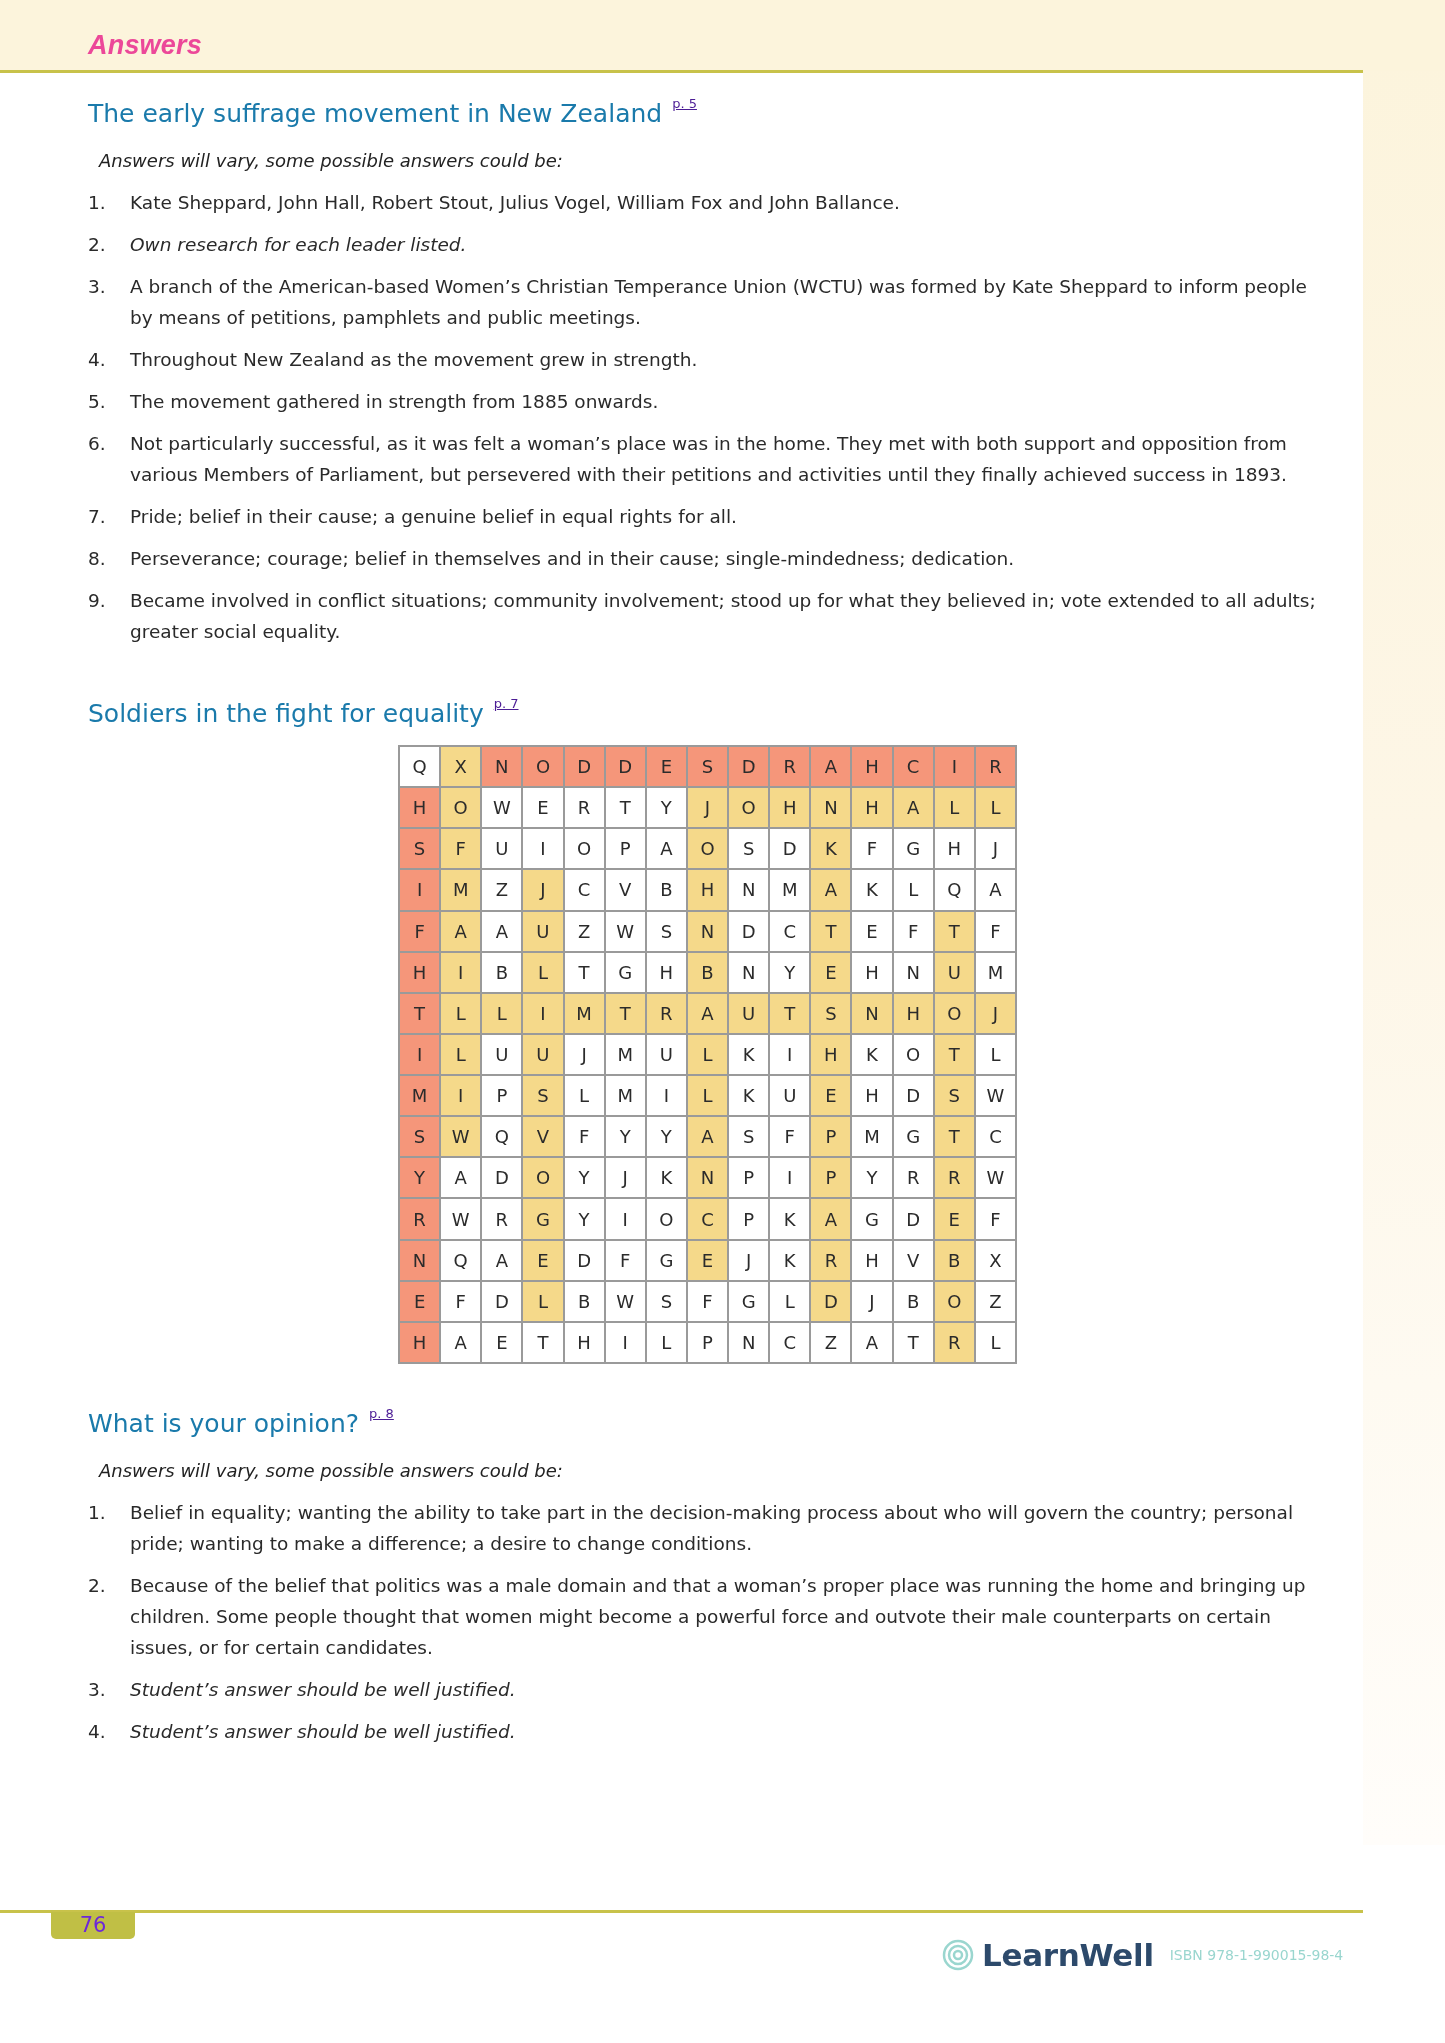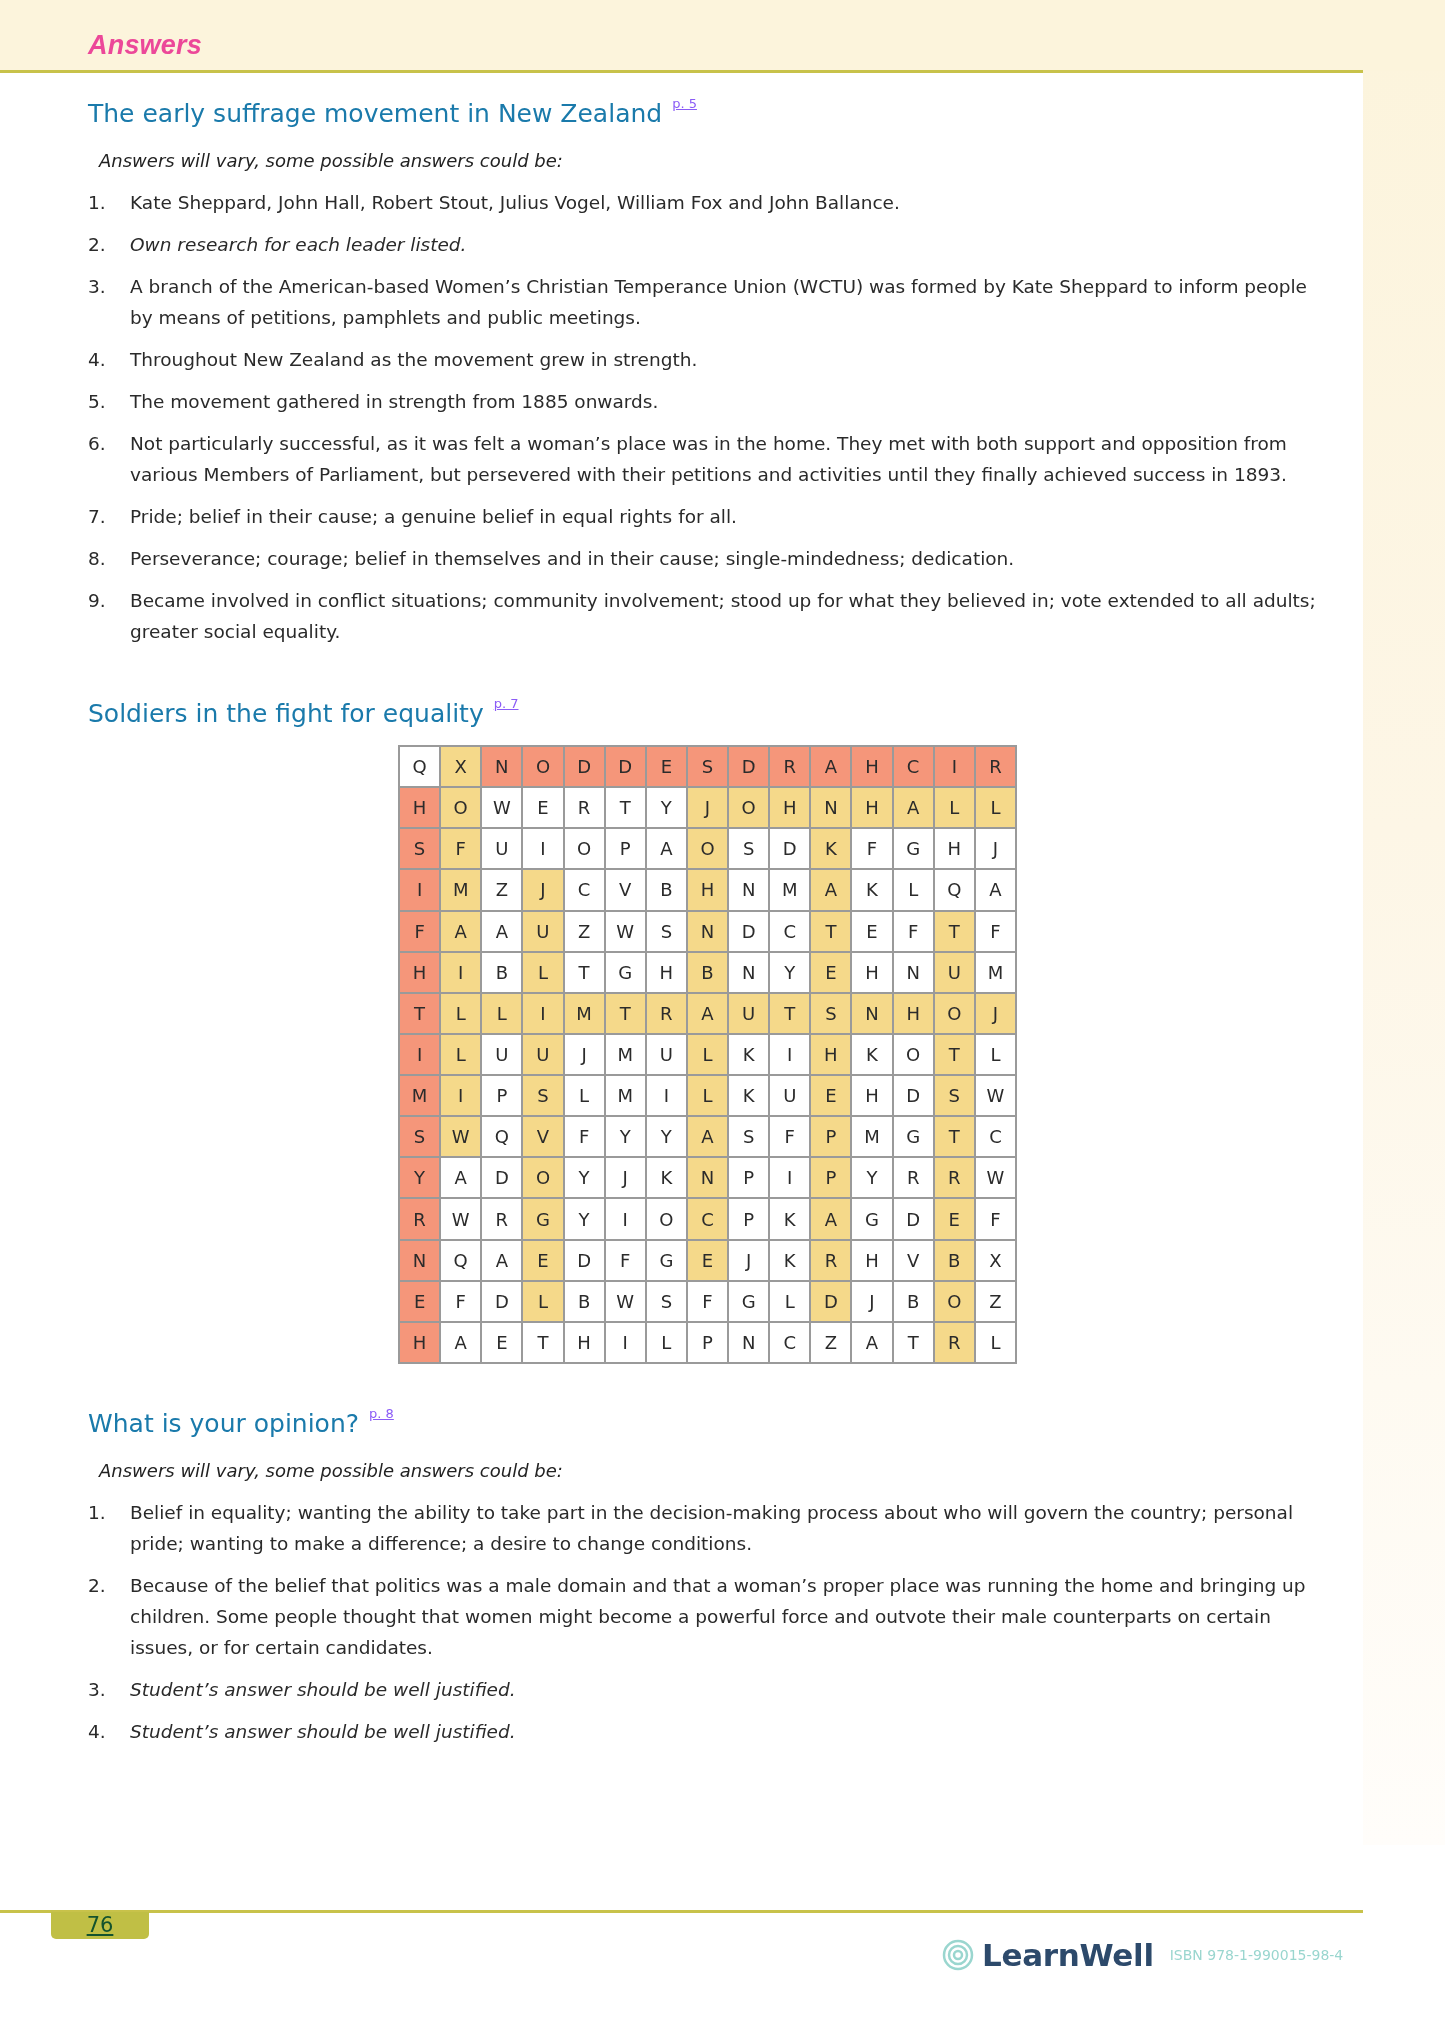--- a/index.html
+++ b/index.html
@@ -25,21 +25,21 @@
     position: absolute; left: 88px; top: 30px;
     font-family: Liberation Sans, sans-serif; font-style: italic; font-weight: bold;
     font-size: 27px; color: #ec4899; letter-spacing: 0.2px;
   }
   .section-title {
     position: absolute; left: 88px;
     font-family: "DejaVu Sans", sans-serif; font-size: 25px; color: #1a7aab;
     white-space: nowrap;
   }
   .pref {
-    display: inline-block; font-size: 13px; color: #8b5cf6;
+    display: inline-block; font-size: 13px; color: #4c1d95;
     text-decoration: underline; vertical-align: 14px; margin-left: 10px;
   }
   .intro {
     position: absolute; left: 88px; font-style: italic; font-size: 18px; color: #222; margin-left: 11px;
   }
   .qlist { position: absolute; left: 88px; width: 1240px; }
   .qitem { display: flex; font-size: 18.5px; line-height: 31px; color: #2a2a2a; margin-bottom: 11px; }
   .qnum { width: 42px; flex: none; }
   .qtext { flex: 1; }
   .qtext.it { font-style: italic; }
@@ -55,23 +55,23 @@
     font-family: "DejaVu Sans", sans-serif; font-size: 18px; color: #2b2b2b;
     background: #ffffff;
   }
   .cell.s { background: #f5967a; }
   .cell.y { background: #f5d98a; }
 
   .foot-rule {
     position: absolute; left: 0; top: 1910px; width: 1363px; height: 3px; background: #c8c24a;
   }
   .page-badge {
-    position: absolute; left: 51px; top: 1912px; width: 98px; height: 27px;
-    background: #c0bf45; border-radius: 0 0 5px 5px; color: #14532d;
-    font-size: 21px; text-align: center; line-height: 27px; text-decoration: underline;
+    position: absolute; left: 51px; top: 1912px; width: 84px; height: 27px;
+    background: #c0bf45; border-radius: 0 0 5px 5px; color: #6d28d9;
+    font-size: 21px; text-align: center; line-height: 27px;
   }
   .brand {
     position: absolute; left: 942px; top: 1937px; display: flex; align-items: center;
   }
   .brand-logo { width: 32px; height: 32px; margin-right: 8px; }
   .brand-name { font-size: 31px; font-weight: bold; color: #2d4a6b; letter-spacing: -0.3px; }
   .isbn { font-size: 14px; color: #9ad6cf; margin-left: 16px; }
 </style>
 </head>
 <body>

